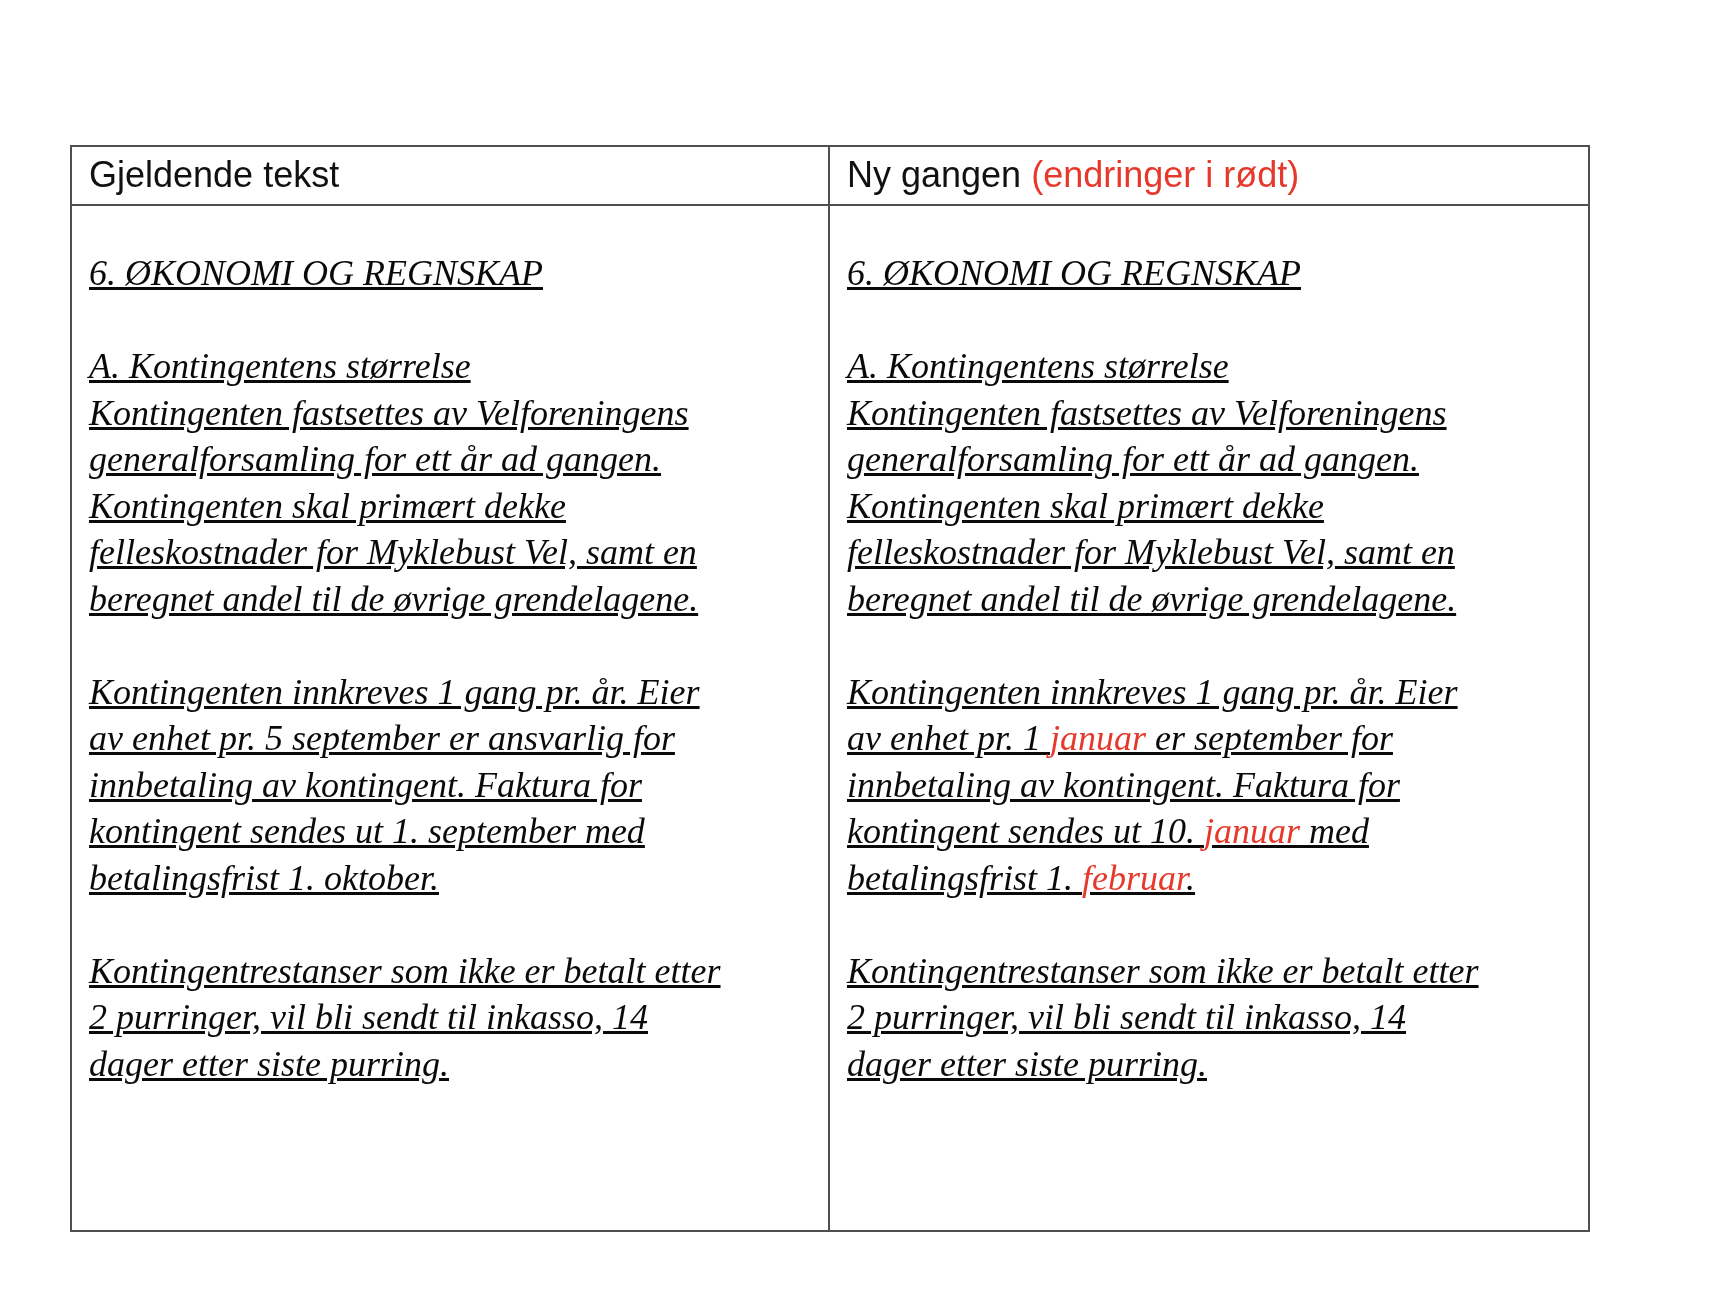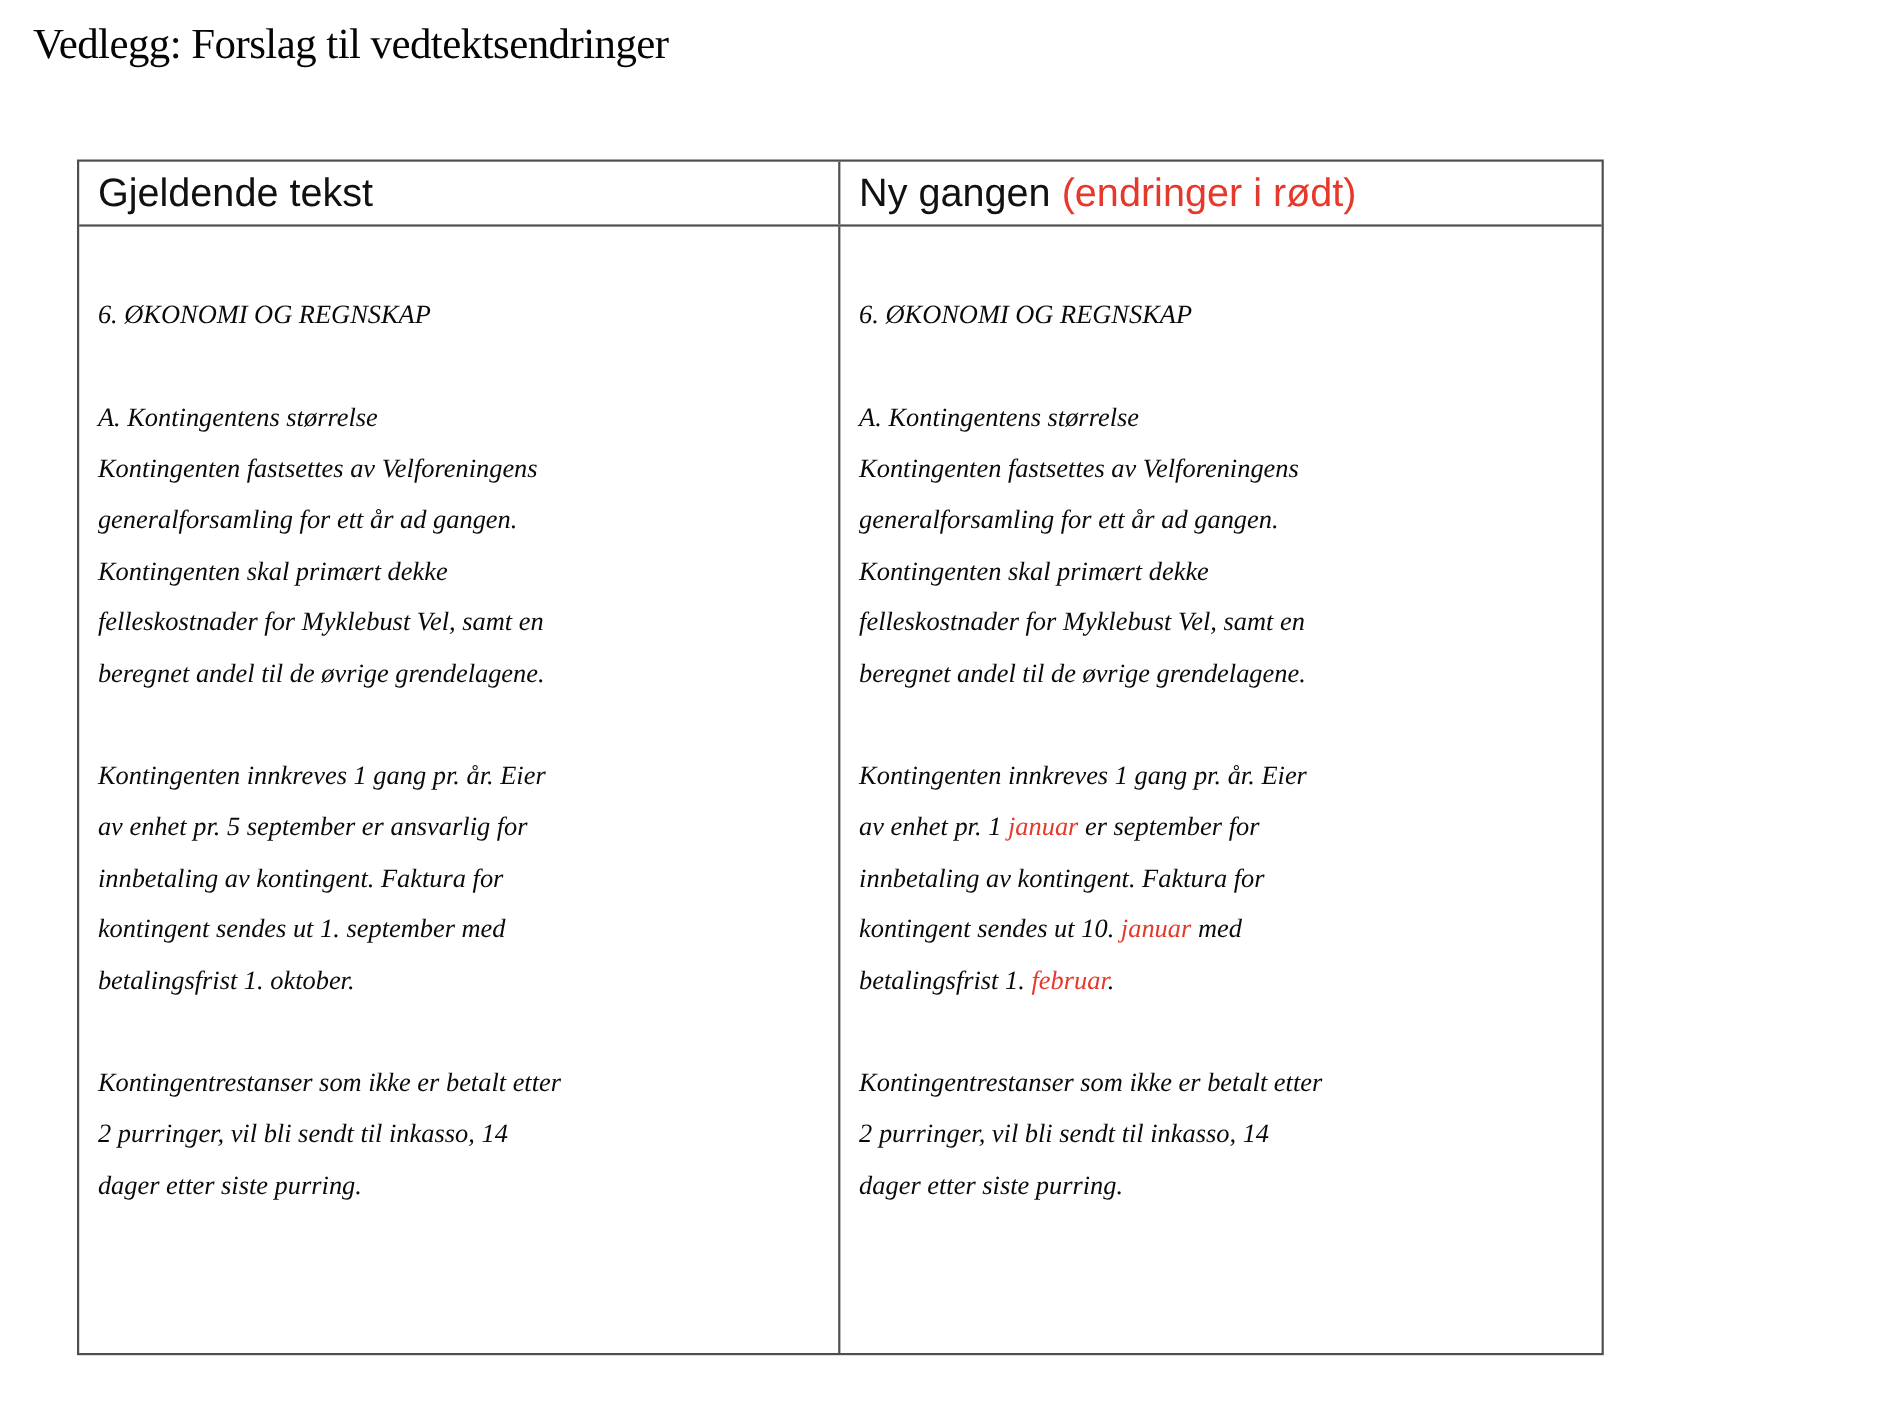--- a/index.html
+++ b/index.html
@@ -19,21 +19,21 @@
     font-family: "Liberation Serif", "DejaVu Serif", serif;
     font-weight: 500;
     font-size: 39px;
     letter-spacing: -0.5px;
     color: #050505;
   }
   .doc-table {
     position: absolute;
     left: 70px;
     top: 145px;
-    width: 1388px;
+    width: 1520px;
     height: 1087px;
     border: 2px solid var(--border-color, #4f4f4f);
     display: flex;
     flex-direction: column;
     background: #ffffff;
   }
   .header-row {
     display: flex;
     height: 59px;
     border-bottom: 2px solid var(--border-color, #4f4f4f);
@@ -50,34 +50,34 @@
     font-family: "Liberation Sans", sans-serif;
     font-size: 36px;
     line-height: 55px;
     padding-left: 17px;
     white-space: nowrap;
     color: #111111;
   }
   .body-cell {
     font-family: "Liberation Serif", "DejaVu Serif", serif;
     font-style: italic;
-    font-size: 24px;
+    font-size: 36px;
     line-height: 46.5px;
-    padding: 58px 10px 0 17px;
+    padding: 44px 10px 0 17px;
     color: #0a0a0a;
+    text-decoration: underline;
   }
   .line { min-height: 46.5px; white-space: nowrap; }
   .seg.red { color: var(--change-red, #e6392b); }
   .header-cell .seg.red { color: var(--change-red, #e6392b); text-align: right; }
 </style>
 </head>
 <body>
 
 <div class="page">
-  <div class="doc-title">Vedlegg: Forslag til vedtektsendringer</div>
 
   <div class="doc-table">
     <div class="header-row">
       <div class="cell first header-cell"><span class="seg">Gjeldende tekst</span></div>
       <div class="cell header-cell"><span class="seg">Ny gangen </span><span class="seg red">(endringer i rødt)</span></div>
     </div>
     <div class="body-row">
       <div class="cell first body-cell">
           <div class="line"><span class="seg">6. ØKONOMI OG REGNSKAP</span></div>
           <div class="line blank"></div>

